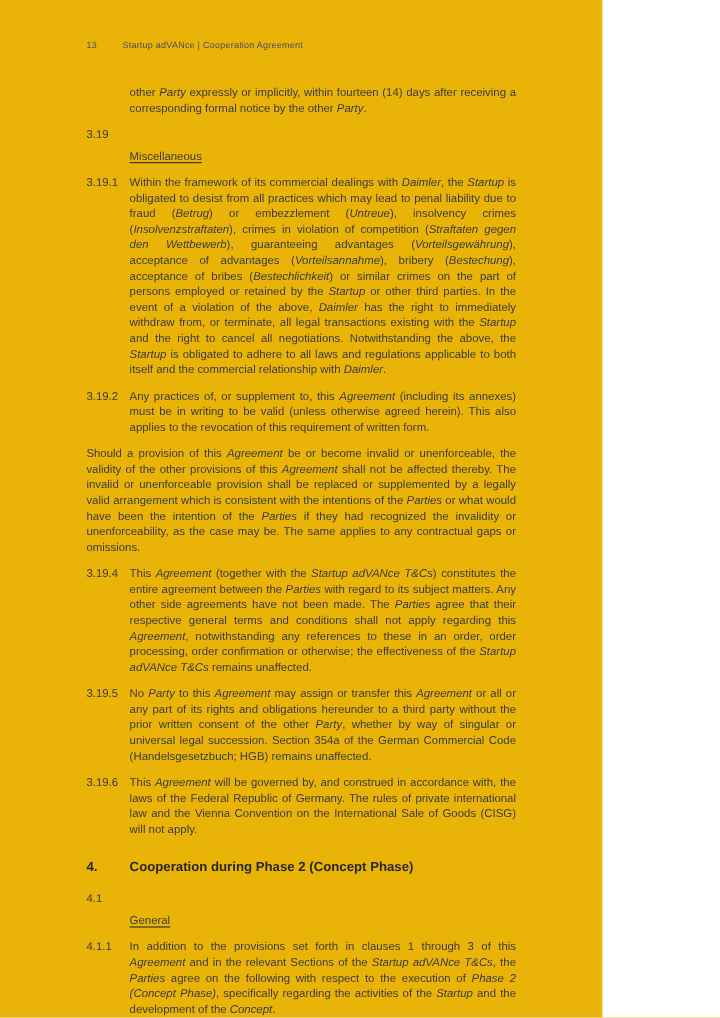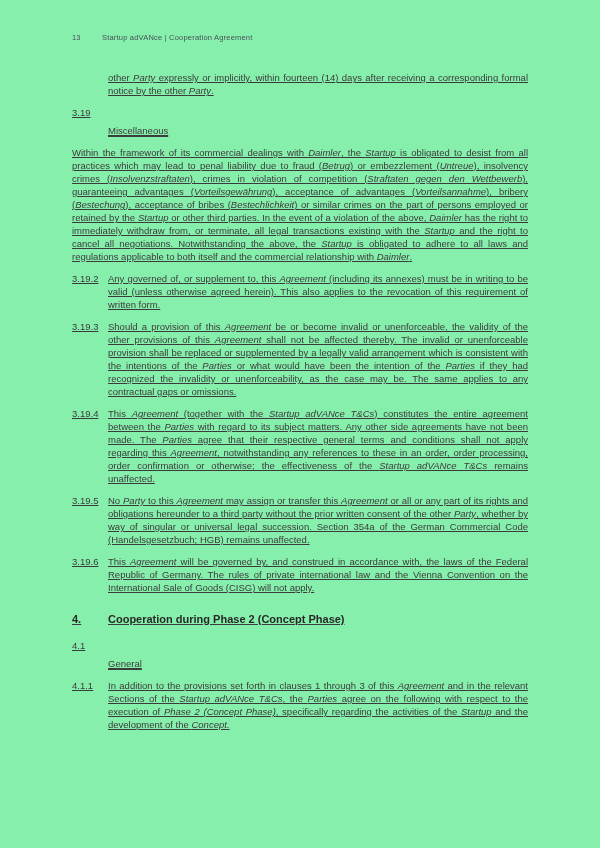--- a/index.html
+++ b/index.html
@@ -4,32 +4,32 @@
 <style>
   * { box-sizing: border-box; }
   html, body { margin: 0; padding: 0; }
   body {
     width: 600px; height: 848px;
     background: #ffffff;
     font-family: "Liberation Sans", sans-serif;
     color: #3b3b3b;
     overflow: hidden;
   }
-  .page { width: 600px; height: 848px; background: #86efac; }
+  .page { width: 502px; height: 848px; background: #eab308; }
   .pagehead {
     padding: 33px 72px 0 72px;
     display: flex;
     align-items: baseline;
     font-size: 7.5px;
     letter-spacing: 0.2px;
     color: #49505c;
   }
   .pnum { width: 30px; flex: 0 0 30px; }
   .content { padding: 29px 72px 0 72px; }
-  .row { display: flex; margin-bottom: 9px; text-decoration: underline; }
+  .row { display: flex; margin-bottom: 9px; }
   .num {
     flex: 0 0 36px;
     font-size: 9.5px;
     line-height: 13px;
   }
   .text {
     flex: 1;
     margin: 0;
     font-size: 9.5px;
     line-height: 13px;
@@ -69,30 +69,30 @@
       <span class="num"></span>
       <p class="text"><span>other </span><span class="it">Party</span><span> expressly or implicitly, within fourteen (14) days after receiving a corresponding formal notice by the other </span><span class="it">Party</span><span>.</span></p>
     </div>
 
     <div class="row subheading">
       <span class="num">3.19</span>
       <p class="text"><span>Miscellaneous</span></p>
     </div>
 
     <div class="row body">
+      <span class="num">3.19.1</span>
       <p class="text"><span>Within the framework of its commercial dealings with </span><span class="it">Daimler</span><span>, the </span><span class="it">Startup</span><span> is obligated to desist from all practices which may lead to penal liability due to fraud (</span><span class="it">Betrug</span><span>) or embezzlement (</span><span class="it">Untreue</span><span>), insolvency crimes (</span><span class="it">Insolvenzstraftaten</span><span>), crimes in violation of competition (</span><span class="it">Straftaten gegen den Wettbewerb</span><span>), guaranteeing advantages (</span><span class="it">Vorteilsgewährung</span><span>), acceptance of advantages (</span><span class="it">Vorteilsannahme</span><span>), bribery (</span><span class="it">Bestechung</span><span>), acceptance of bribes (</span><span class="it">Bestechlichkeit</span><span>) or similar crimes on the part of persons employed or retained by the </span><span class="it">Startup</span><span> or other third parties. In the event of a violation of the above, </span><span class="it">Daimler</span><span> has the right to immediately withdraw from, or terminate, all legal transactions existing with the </span><span class="it">Startup</span><span> and the right to cancel all negotiations. Notwithstanding the above, the </span><span class="it">Startup</span><span> is obligated to adhere to all laws and regulations applicable to both itself and the commercial relationship with </span><span class="it">Daimler</span><span>.</span></p>
     </div>
 
     <div class="row body">
       <span class="num">3.19.2</span>
-      <p class="text"><span>Any governed of, or supplement to, this </span><span class="it">Agreement</span><span> (including its annexes) must be in writing to be valid (unless otherwise agreed herein). This also applies to the revocation of this requirement of written form.</span></p>
+      <p class="text"><span>Any practices of, or supplement to, this </span><span class="it">Agreement</span><span> (including its annexes) must be in writing to be valid (unless otherwise agreed herein). This also applies to the revocation of this requirement of written form.</span></p>
     </div>
 
     <div class="row body">
-      <span class="num">3.19.3</span>
       <p class="text"><span>Should a provision of this </span><span class="it">Agreement</span><span> be or become invalid or unenforceable, the validity of the other provisions of this </span><span class="it">Agreement</span><span> shall not be affected thereby. The invalid or unenforceable provision shall be replaced or supplemented by a legally valid arrangement which is consistent with the intentions of the </span><span class="it">Parties</span><span> or what would have been the intention of the </span><span class="it">Parties</span><span> if they had recognized the invalidity or unenforceability, as the case may be. The same applies to any contractual gaps or omissions.</span></p>
     </div>
 
     <div class="row body">
       <span class="num">3.19.4</span>
       <p class="text"><span>This </span><span class="it">Agreement</span><span> (together with the </span><span class="it">Startup adVANce T&amp;Cs</span><span>) constitutes the entire agreement between the </span><span class="it">Parties</span><span> with regard to its subject matters. Any other side agreements have not been made. The </span><span class="it">Parties</span><span> agree that their respective general terms and conditions shall not apply regarding this </span><span class="it">Agreement</span><span>, notwithstanding any references to these in an order, order processing, order confirmation or otherwise; the effectiveness of the </span><span class="it">Startup adVANce T&amp;Cs</span><span> remains unaffected.</span></p>
     </div>
 
     <div class="row body">
       <span class="num">3.19.5</span>

